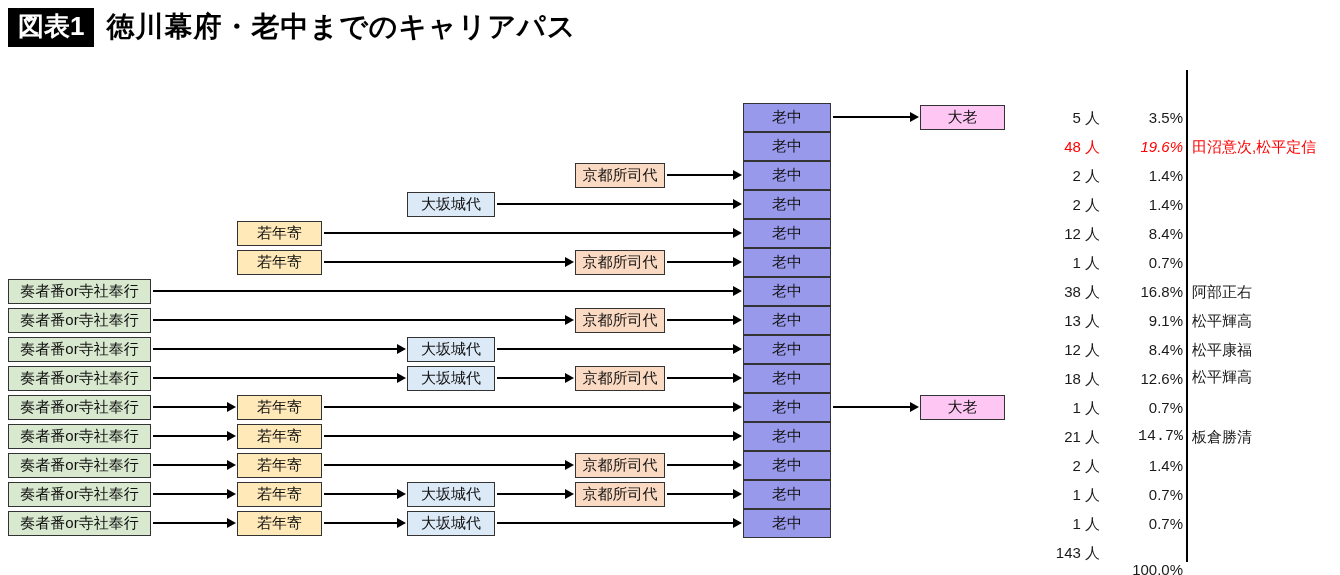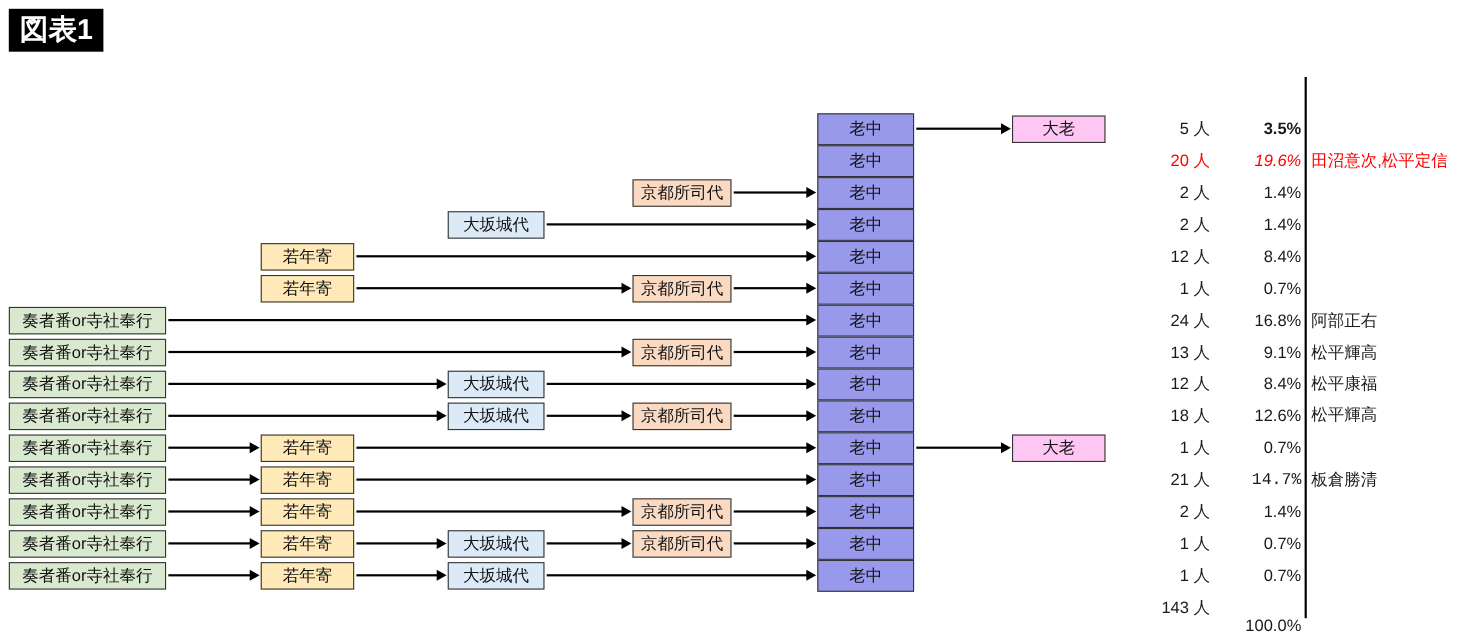--- a/index.html
+++ b/index.html
@@ -78,34 +78,35 @@
   }
   .stat.count.total { left: 1008px; top: 544px; width: 92px; }
   .stat.pct.total   { left: 1102px; top: 544px; width: 81px; margin-top: 17px; }
 </style>
 </head>
 <body>
 
 <div id="stage">
   <div class="title-row">
     <span class="badge">図表1</span>
+    <span class="title">徳川幕府・老中までのキャリアパス</span>
   </div>
 
   <div class="divider"></div>
 
   <div class="stat count total">143 人</div>
   <div class="stat pct total">100.0%</div>
 <div class="fbox" style="left: 743px; top: 103px; width: 88px; height: 29px; background: rgb(153, 153, 236);">老中</div>
     <div class="fbox" style="left: 920px; top: 105px; width: 85px; height: 25px; background: rgb(254, 199, 243);">大老</div>
     <div class="arrow-line" style="left: 833px; top: 116px; width: 78px;"></div>
     <div class="arrow-head" style="left: 910px; top: 112px;"></div>
     <div class="stat count" style="left: 1008px; top: 109px; width: 92px;">5 人</div>
-    <div class="stat pct" style="left: 1102px; top: 109px; width: 81px; font-weight: bold;">3.5%</div>
+    <div class="stat pct" style="left: 1102px; top: 109px; width: 81px;">3.5%</div>
     <div class="fbox" style="left: 743px; top: 132px; width: 88px; height: 29px; background: rgb(153, 153, 236);">老中</div>
-    <div class="stat count red" style="left: 1008px; top: 138px; width: 92px;">20 人</div>
+    <div class="stat count red" style="left: 1008px; top: 138px; width: 92px;">48 人</div>
     <div class="stat pct red" style="left: 1102px; top: 138px; width: 81px; font-style: italic;">19.6%</div>
     <div class="stat note red" style="left: 1192px; top: 138px; width: 146px;">田沼意次,松平定信</div>
     <div class="fbox" style="left: 575px; top: 163px; width: 90px; height: 25px; background: rgb(251, 218, 195);">京都所司代</div>
     <div class="fbox" style="left: 743px; top: 161px; width: 88px; height: 29px; background: rgb(153, 153, 236);">老中</div>
     <div class="arrow-line" style="left: 667px; top: 174px; width: 67px;"></div>
     <div class="arrow-head" style="left: 733px; top: 170px;"></div>
     <div class="stat count" style="left: 1008px; top: 167px; width: 92px;">2 人</div>
     <div class="stat pct" style="left: 1102px; top: 167px; width: 81px;">1.4%</div>
     <div class="fbox" style="left: 407px; top: 192px; width: 88px; height: 25px; background: rgb(220, 233, 247);">大坂城代</div>
     <div class="fbox" style="left: 743px; top: 190px; width: 88px; height: 29px; background: rgb(153, 153, 236);">老中</div>
@@ -125,21 +126,21 @@
     <div class="arrow-head" style="left: 565px; top: 257px;"></div>
     <div class="fbox" style="left: 743px; top: 248px; width: 88px; height: 29px; background: rgb(153, 153, 236);">老中</div>
     <div class="arrow-line" style="left: 667px; top: 261px; width: 67px;"></div>
     <div class="arrow-head" style="left: 733px; top: 257px;"></div>
     <div class="stat count" style="left: 1008px; top: 254px; width: 92px;">1 人</div>
     <div class="stat pct" style="left: 1102px; top: 254px; width: 81px;">0.7%</div>
     <div class="fbox" style="left: 8px; top: 279px; width: 143px; height: 25px; background: rgb(216, 233, 207);">奏者番or寺社奉行</div>
     <div class="fbox" style="left: 743px; top: 277px; width: 88px; height: 29px; background: rgb(153, 153, 236);">老中</div>
     <div class="arrow-line" style="left: 153px; top: 290px; width: 581px;"></div>
     <div class="arrow-head" style="left: 733px; top: 286px;"></div>
-    <div class="stat count" style="left: 1008px; top: 283px; width: 92px;">24 人</div>
+    <div class="stat count" style="left: 1008px; top: 283px; width: 92px;">38 人</div>
     <div class="stat pct" style="left: 1102px; top: 283px; width: 81px;">16.8%</div>
     <div class="stat note" style="left: 1192px; top: 283px; width: 146px;">阿部正右</div>
     <div class="fbox" style="left: 8px; top: 308px; width: 143px; height: 25px; background: rgb(216, 233, 207);">奏者番or寺社奉行</div>
     <div class="fbox" style="left: 575px; top: 308px; width: 90px; height: 25px; background: rgb(251, 218, 195);">京都所司代</div>
     <div class="arrow-line" style="left: 153px; top: 319px; width: 413px;"></div>
     <div class="arrow-head" style="left: 565px; top: 315px;"></div>
     <div class="fbox" style="left: 743px; top: 306px; width: 88px; height: 29px; background: rgb(153, 153, 236);">老中</div>
     <div class="arrow-line" style="left: 667px; top: 319px; width: 67px;"></div>
     <div class="arrow-head" style="left: 733px; top: 315px;"></div>
     <div class="stat count" style="left: 1008px; top: 312px; width: 92px;">13 人</div>

